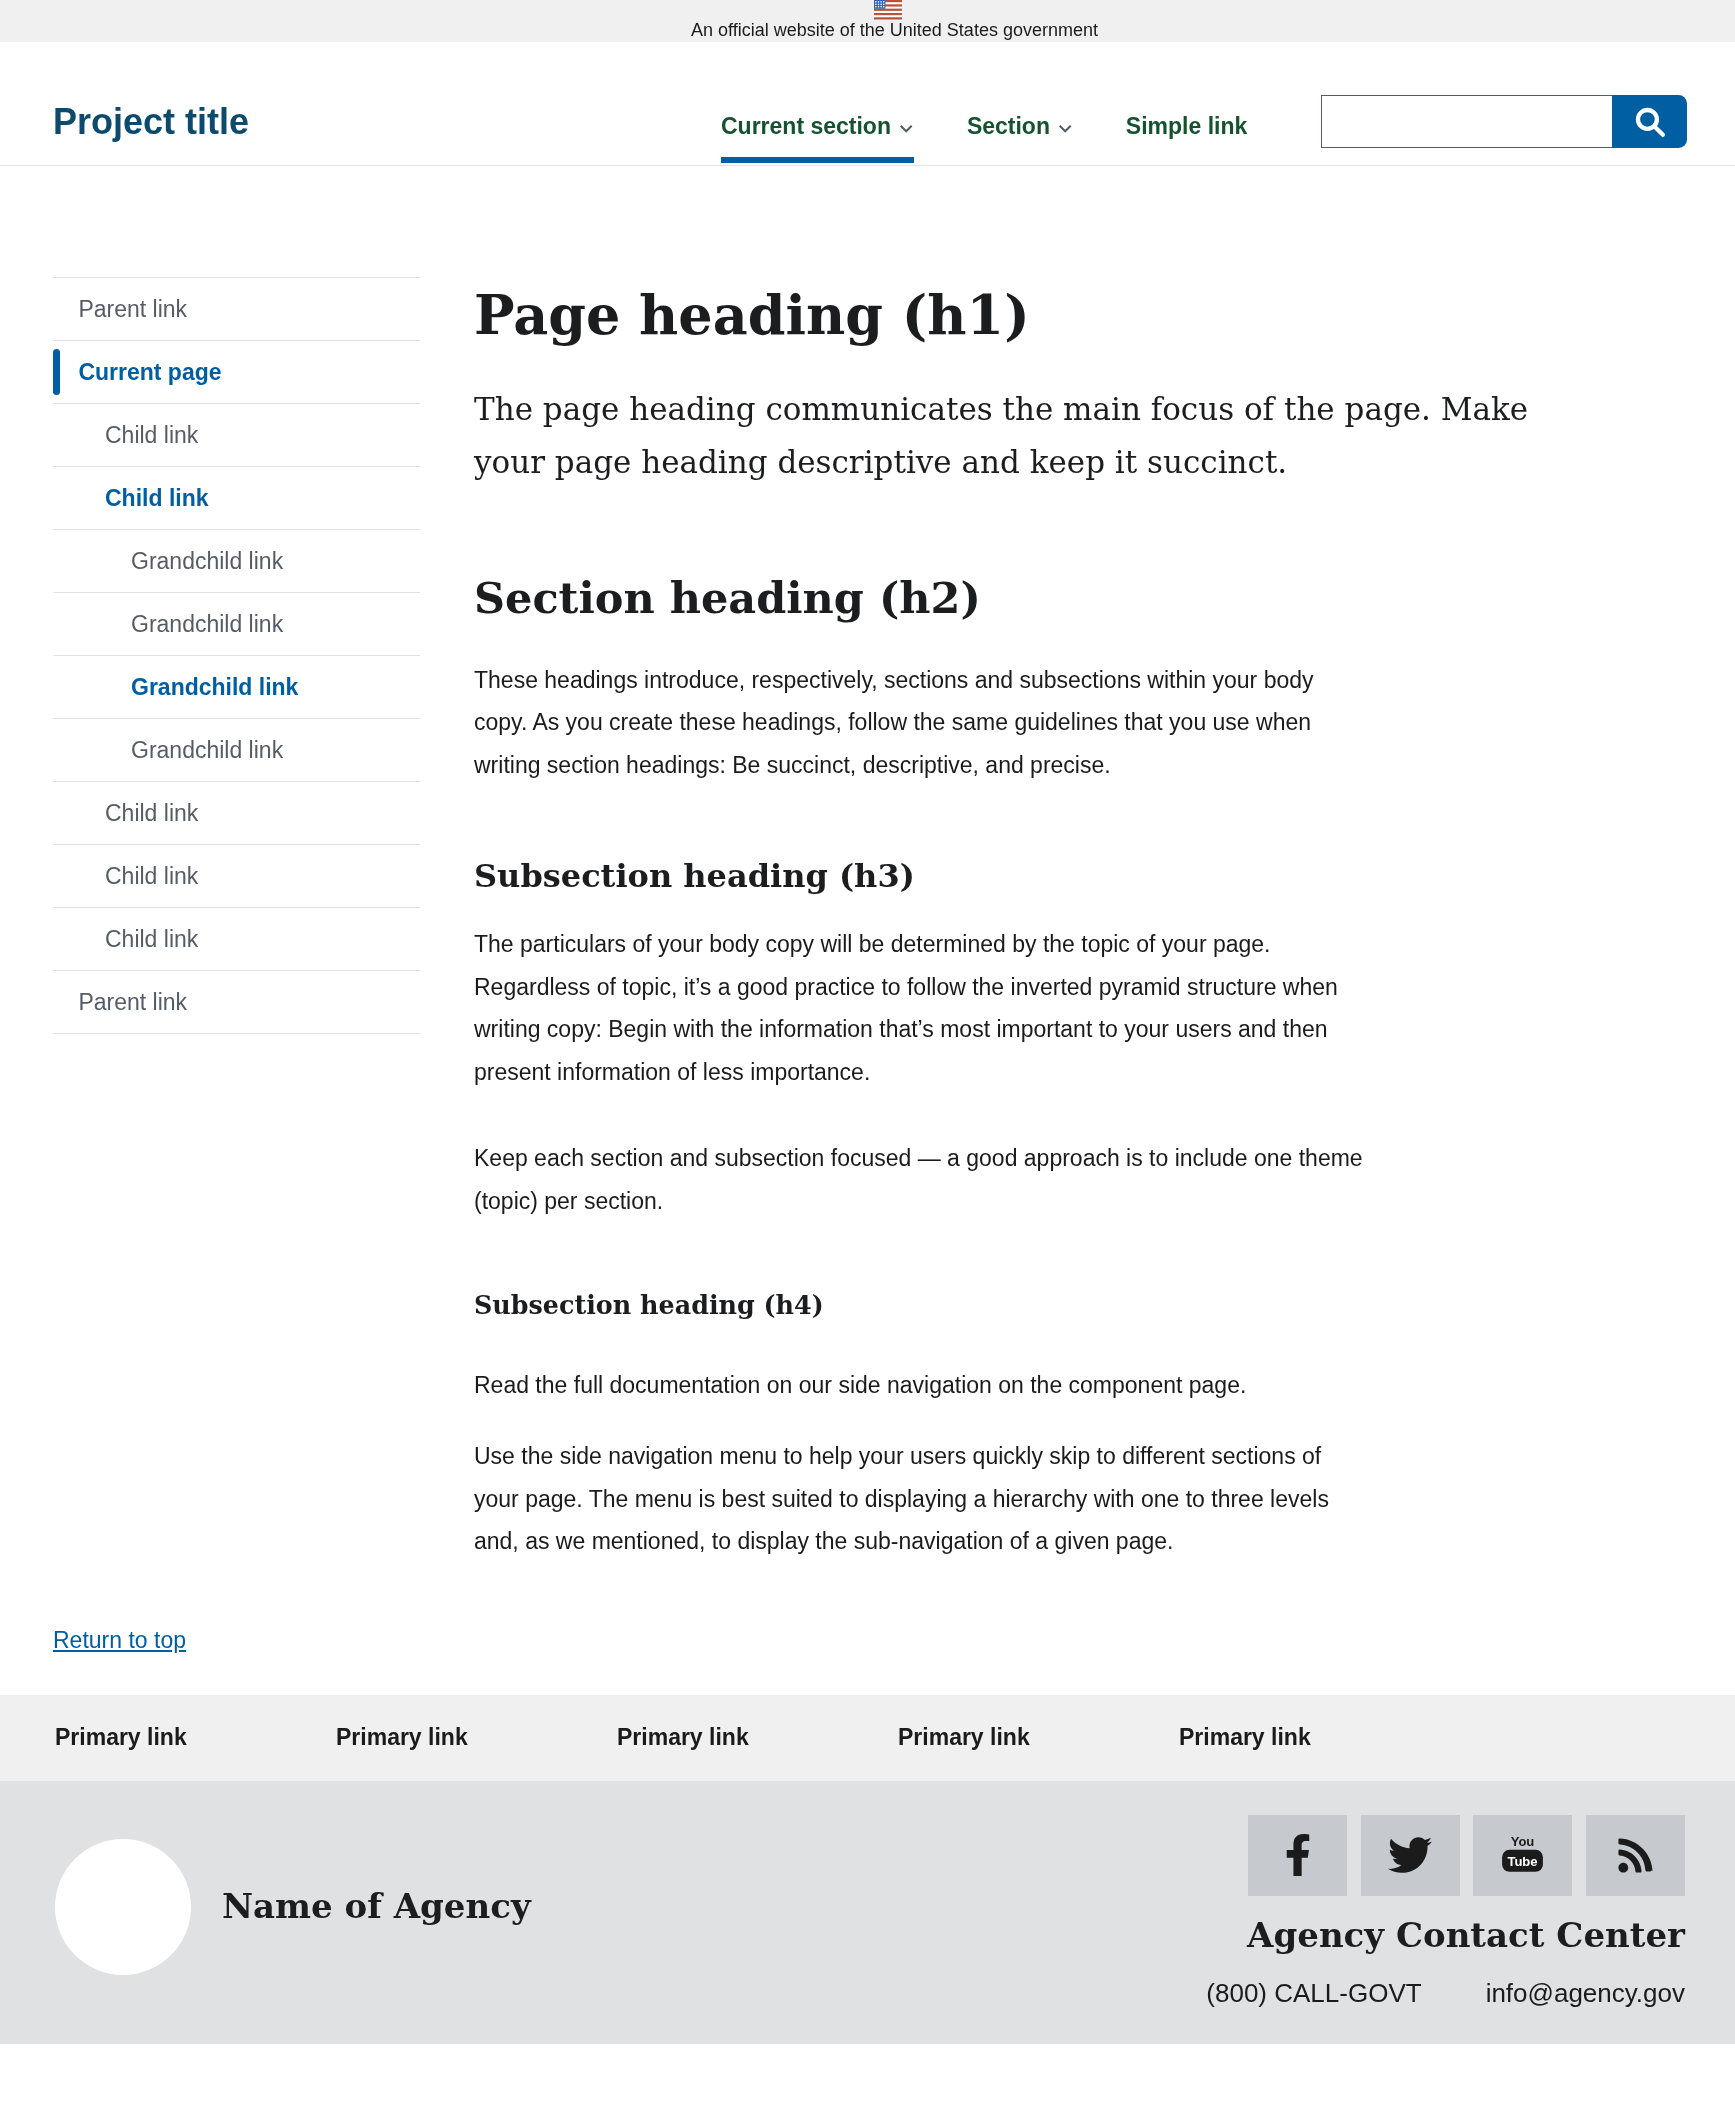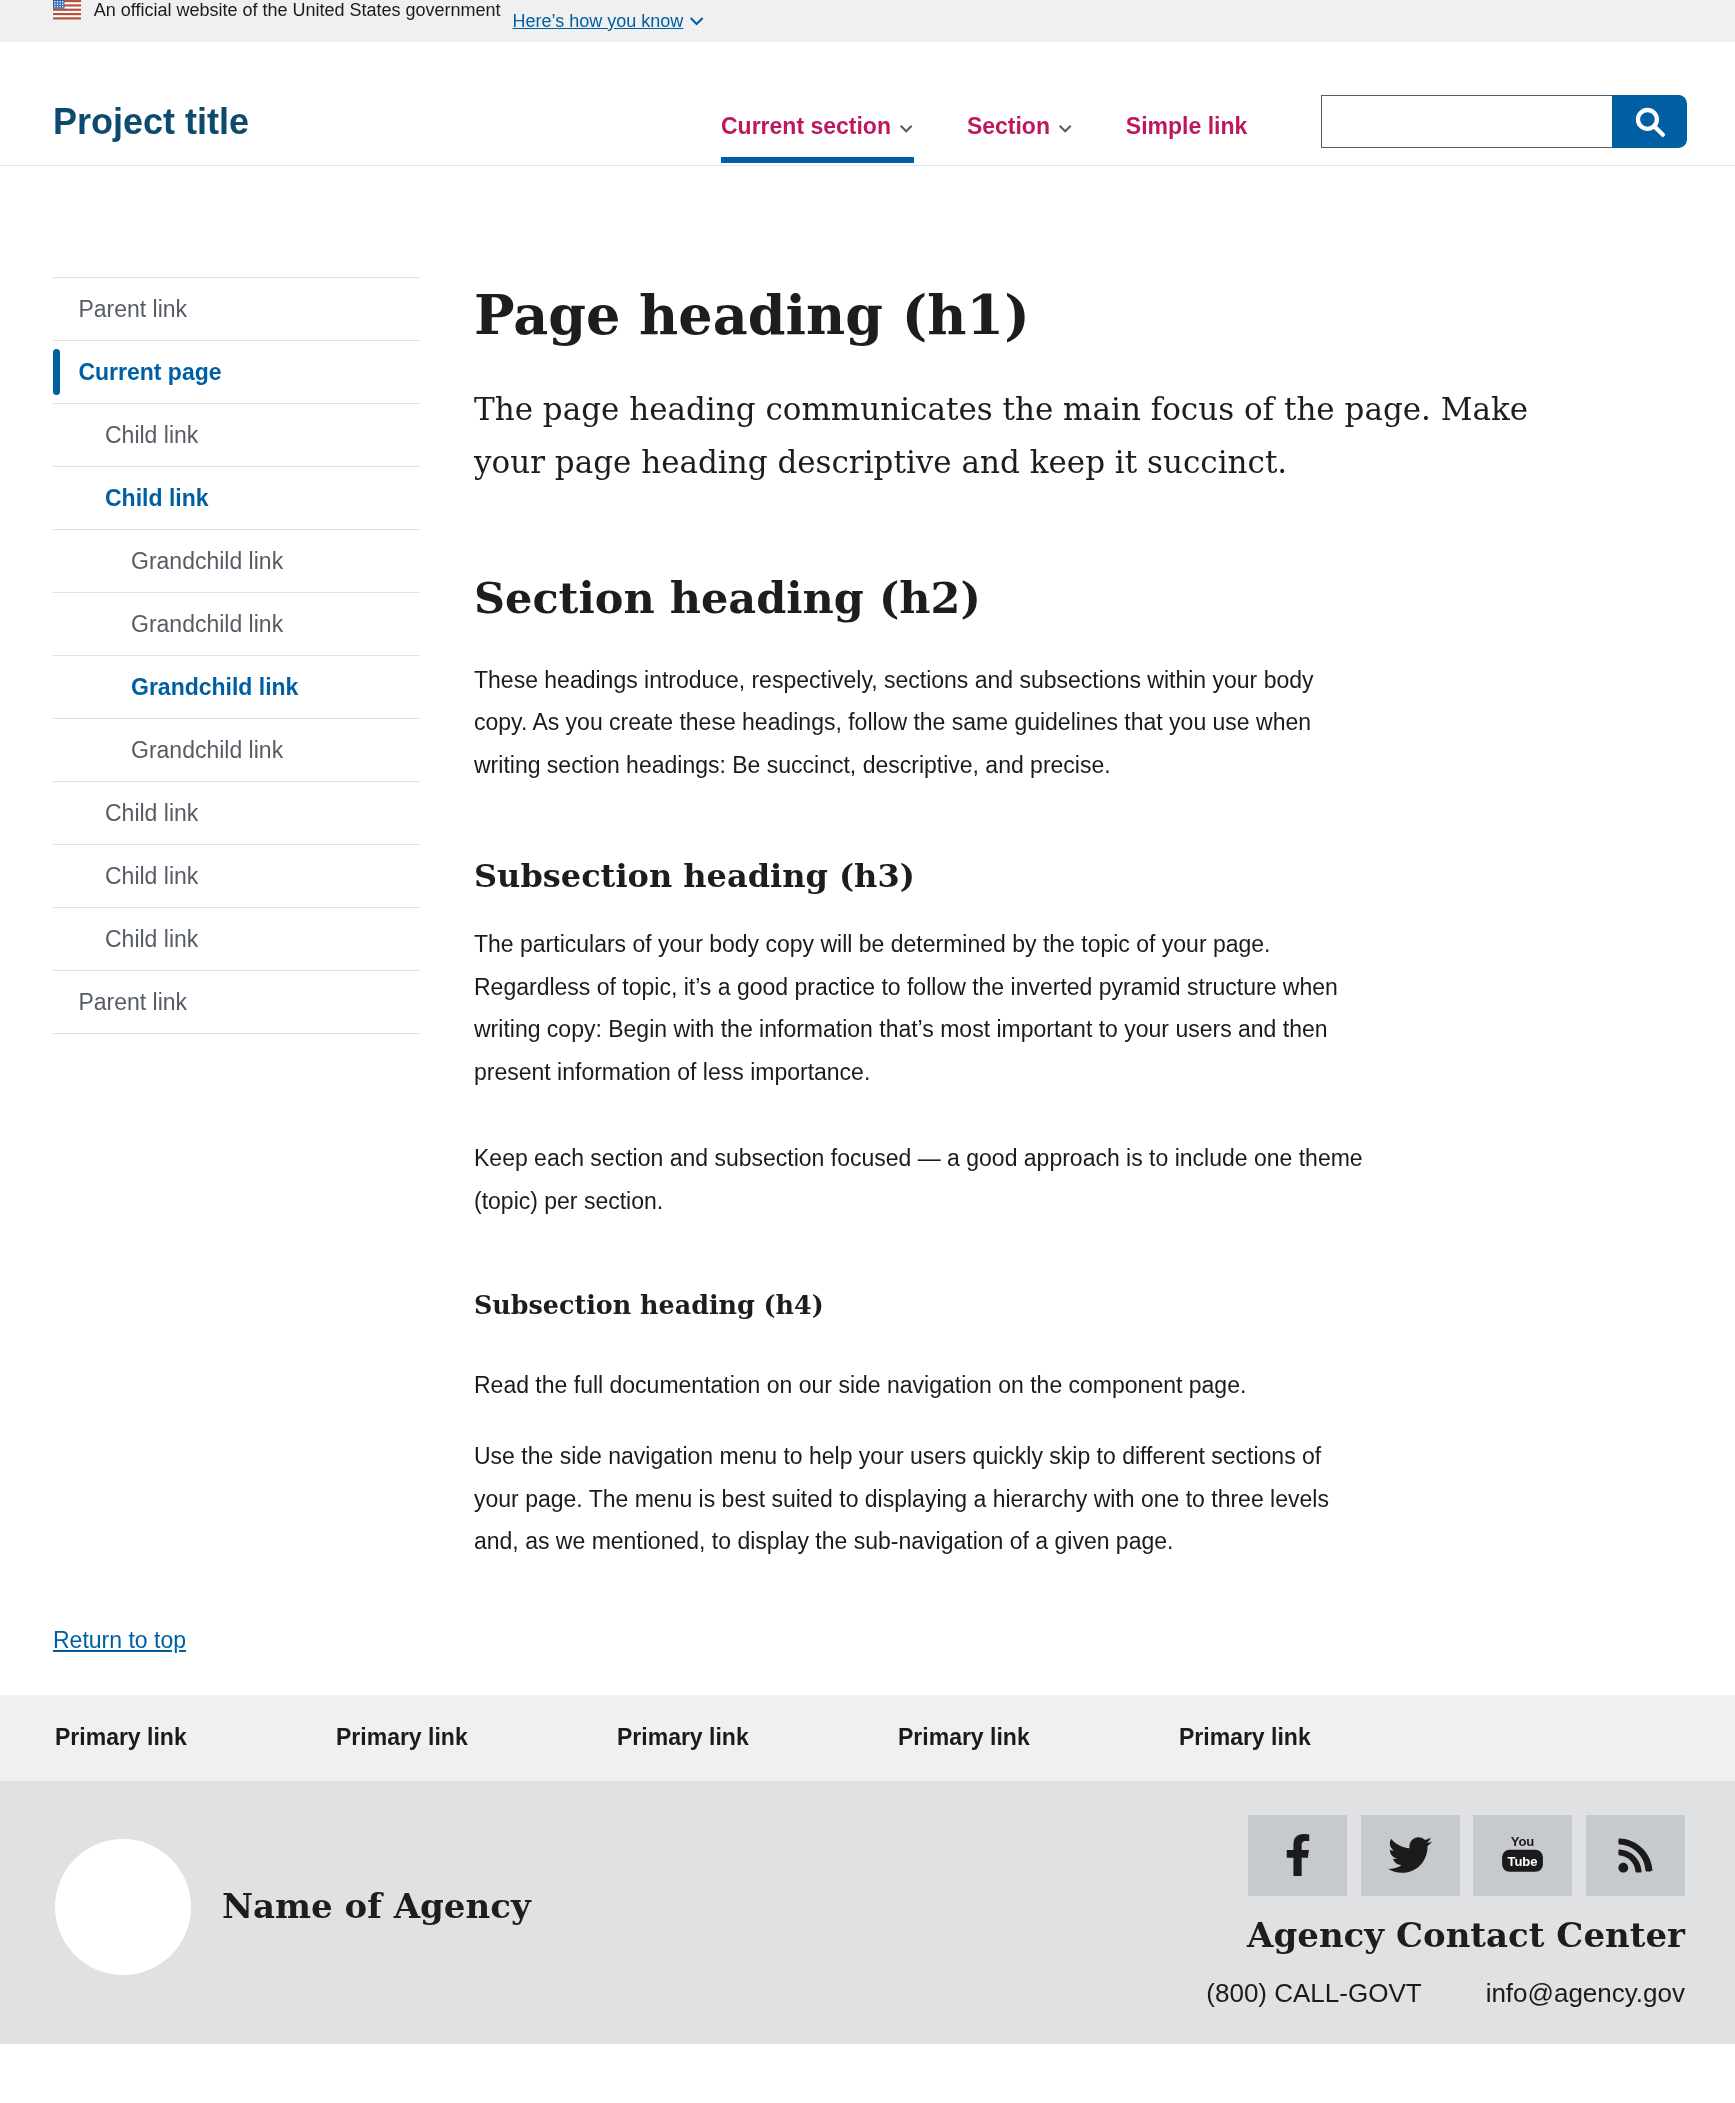--- a/index.html
+++ b/index.html
@@ -4,31 +4,31 @@
 <style>
   html,body{margin:0;padding:0;}
   body{
     width:1736px;min-height:2104px;background:#fff;
     font-family:"Liberation Sans","DejaVu Sans",sans-serif;
     color:#1b1b1b;-webkit-font-smoothing:antialiased;
   }
   .serif{font-family:"DejaVu Serif","Liberation Serif",serif;}
 
   
-  .gov-banner{height:42px;background:#f0f0f0;display:flex;padding-left:53px;}
+  .gov-banner{height:42px;background:#f0f0f0;display:flex;align-items:center;padding-left:53px;flex-direction:column;}
   .gov-banner .flag{flex:none;display:inline-flex;margin-right:12.7px;}
   .gov-banner .txt{font-size:18px;color:#1b1b1b;}
   .gov-banner .how{margin-left:12px;font-size:18px;color:#005ea2;text-decoration:underline;cursor:pointer;display:inline-flex;align-items:center;}
   .gov-banner .how svg{margin-left:6px;}
 
   
   header{position:relative;height:123px;background:#fff;border-bottom:1.7px solid #e2e4e6;}
   .site-title{position:absolute;left:53px;top:59px;font-size:36px;font-weight:700;color:#0c4a6e;cursor:pointer;}
   .hdr-nav{position:absolute;left:721px;top:71px;display:flex;gap:53px;}
-  .nav-item{position:relative;display:inline-flex;align-items:center;font-size:23px;font-weight:700;color:#be185d;cursor:pointer;}
+  .nav-item{position:relative;display:inline-flex;align-items:center;font-size:23px;font-weight:700;color:#14532d;cursor:pointer;}
   .nav-item svg{margin-left:8.5px;margin-top:3.4px;}
   .nav-item.current::after{content:"";position:absolute;left:0;right:0;top:44px;height:6px;background:#005ea2;}
   .search{position:absolute;right:49px;top:53px;display:flex;height:53px;width:366px;}
   .search input{flex:1;min-width:0;border:1.7px solid #565c65;border-right:none;background:#fff;font-size:23px;padding:0 12px;outline:none;border-radius:0;}
   .search button{width:75px;border:none;background:#005ea2;border-radius:0 8.5px 8.5px 0;display:flex;align-items:center;justify-content:center;cursor:pointer;}
 
   
   .content{display:flex;align-items:flex-start;padding:0 53px;margin-top:111px;}
   aside{flex:none;width:367px;}
   .side-item{position:relative;display:flex;align-items:center;min-height:62px;border-top:1.7px solid #dfe1e2;font-size:23px;color:#565c65;cursor:pointer;}

